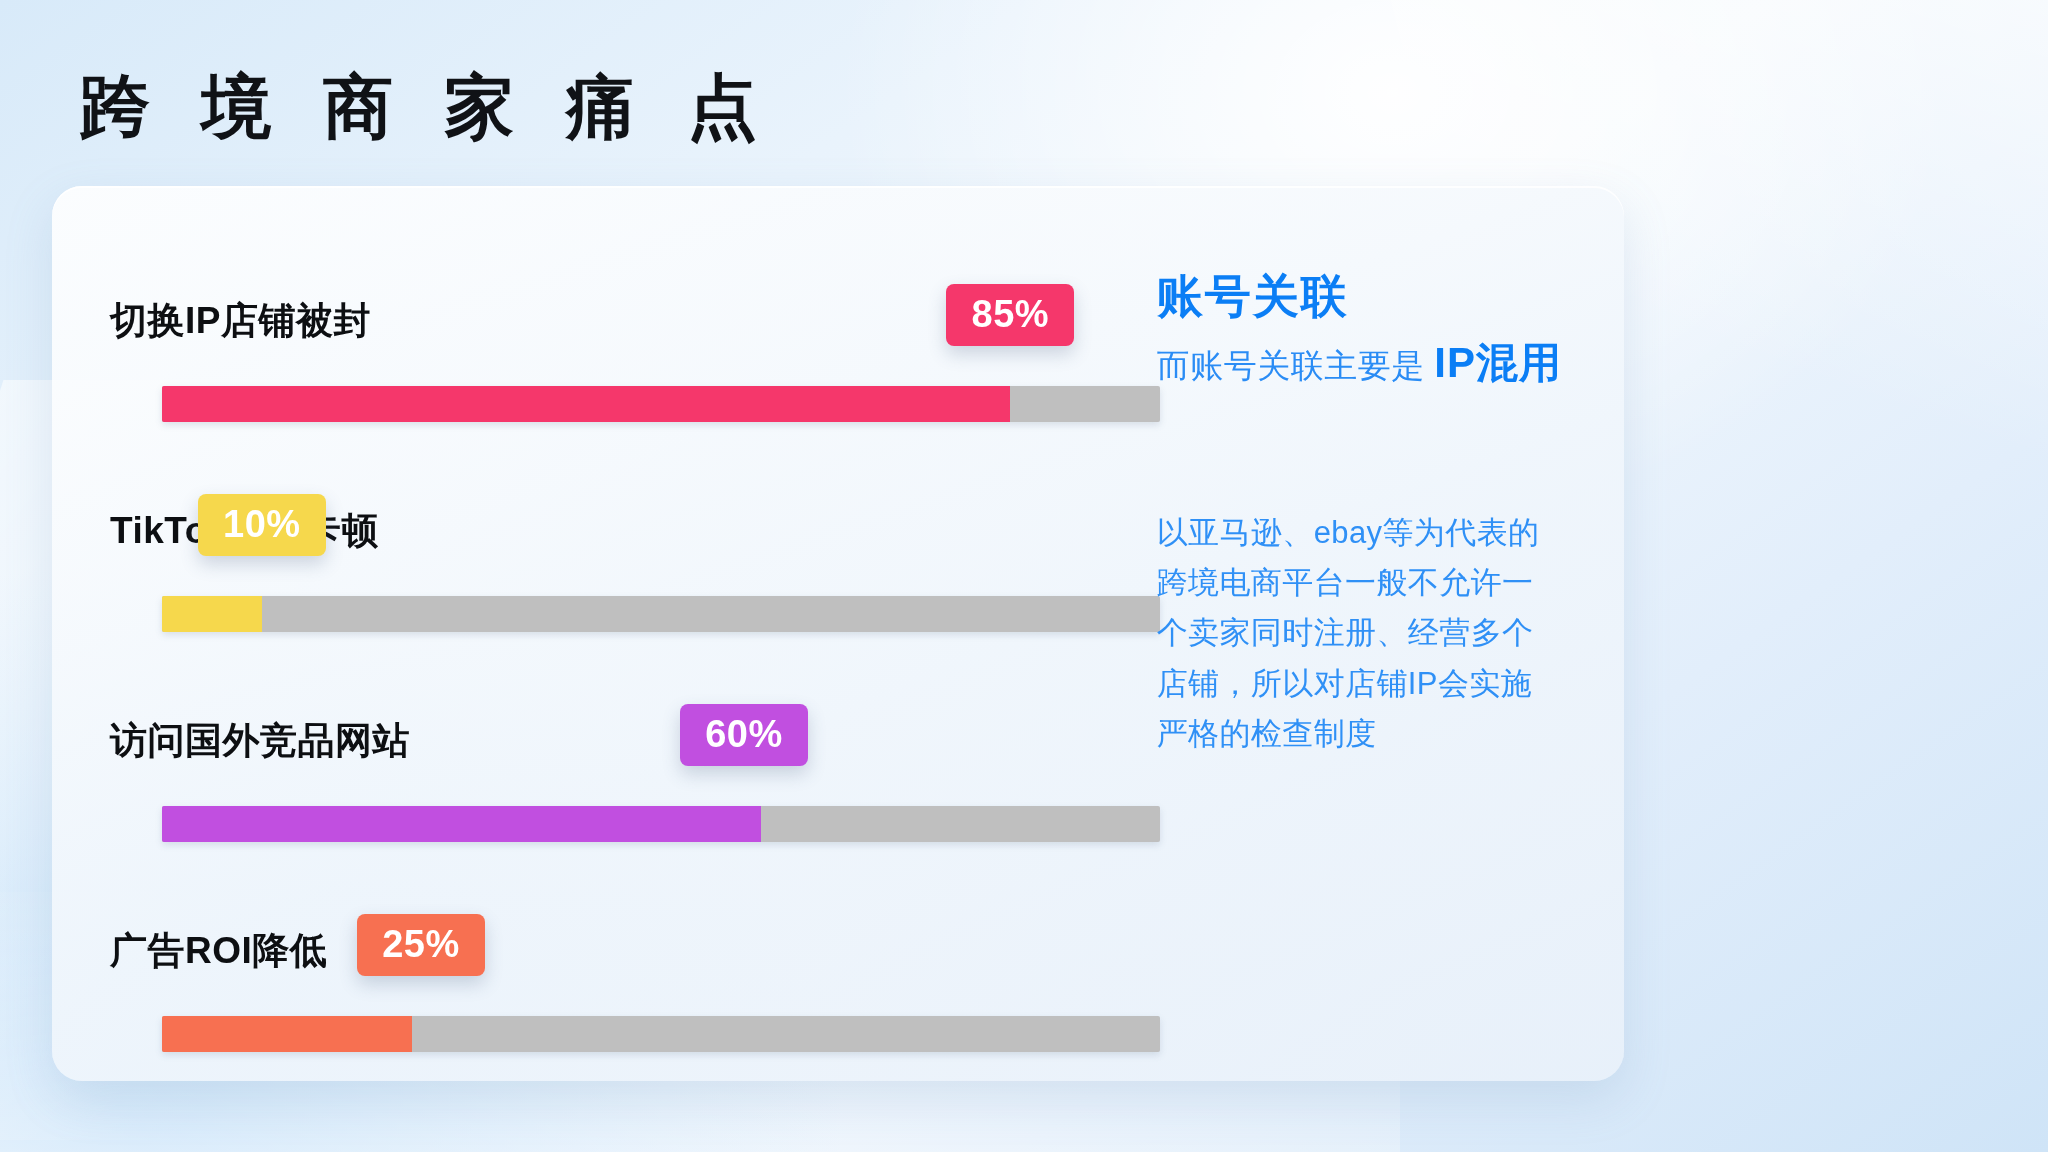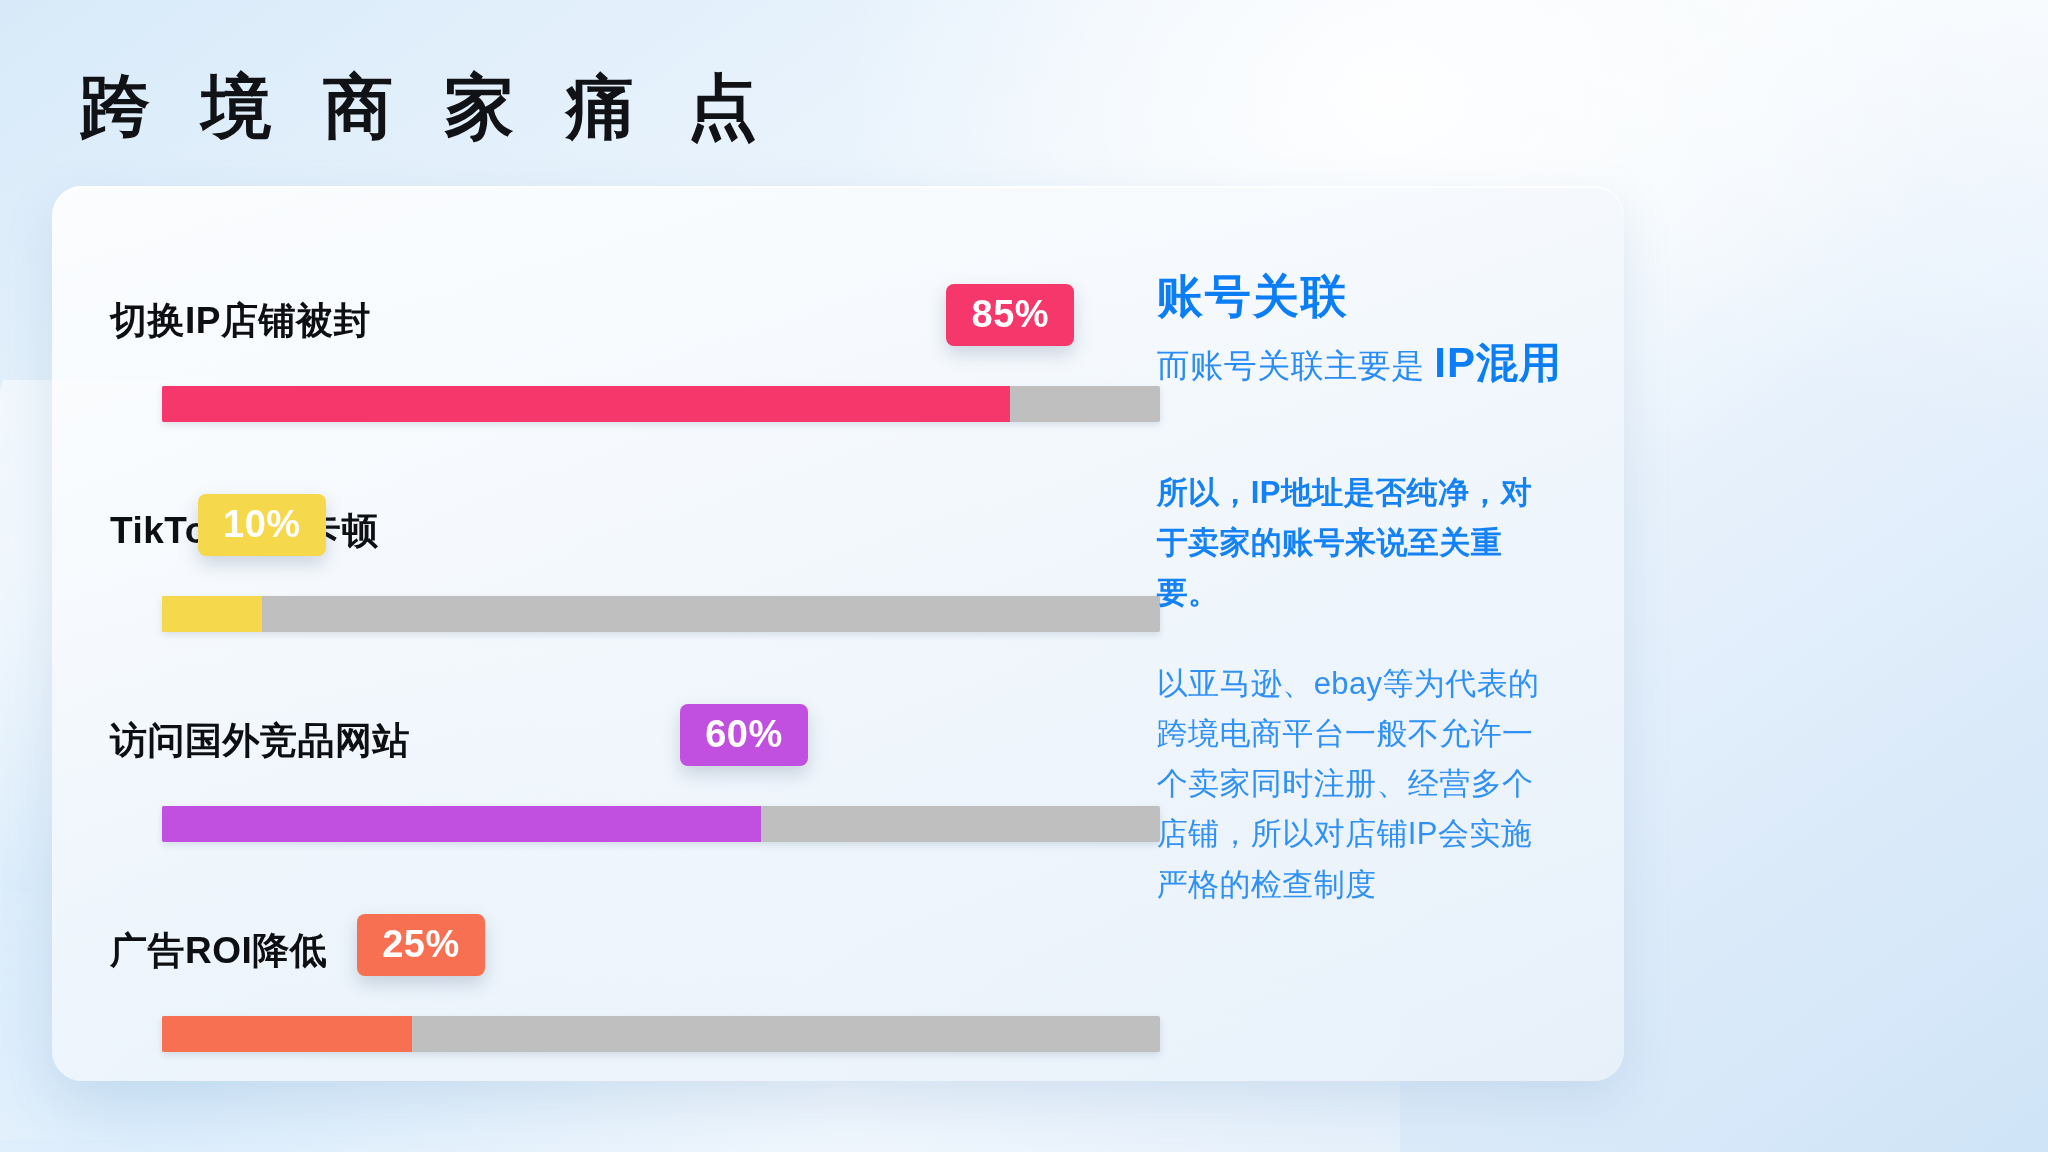--- a/index.html
+++ b/index.html
@@ -226,18 +226,17 @@
   </div>
 
   <div class="copy-panel">
     <div class="copy-keyword">账号关联</div>
     <div class="copy-lead2">
       <span>而账号关联主要是</span>
       <span class="kw">IP混用</span>
     </div>
     <div class="sp-1"></div>
     <div class="sp-2"></div>
-    <div class="copy-para strong">所以，IP地址是否纯净，对于卖家的账号来说至关重要。</div>
     <div class="sp-3"></div>
     <div class="copy-para">以亚马逊、ebay等为代表的跨境电商平台一般不允许一个卖家同时注册、经营多个店铺，所以对店铺IP会实施严格的检查制度</div>
   </div>
 
 </div>
 
 </body></html>

